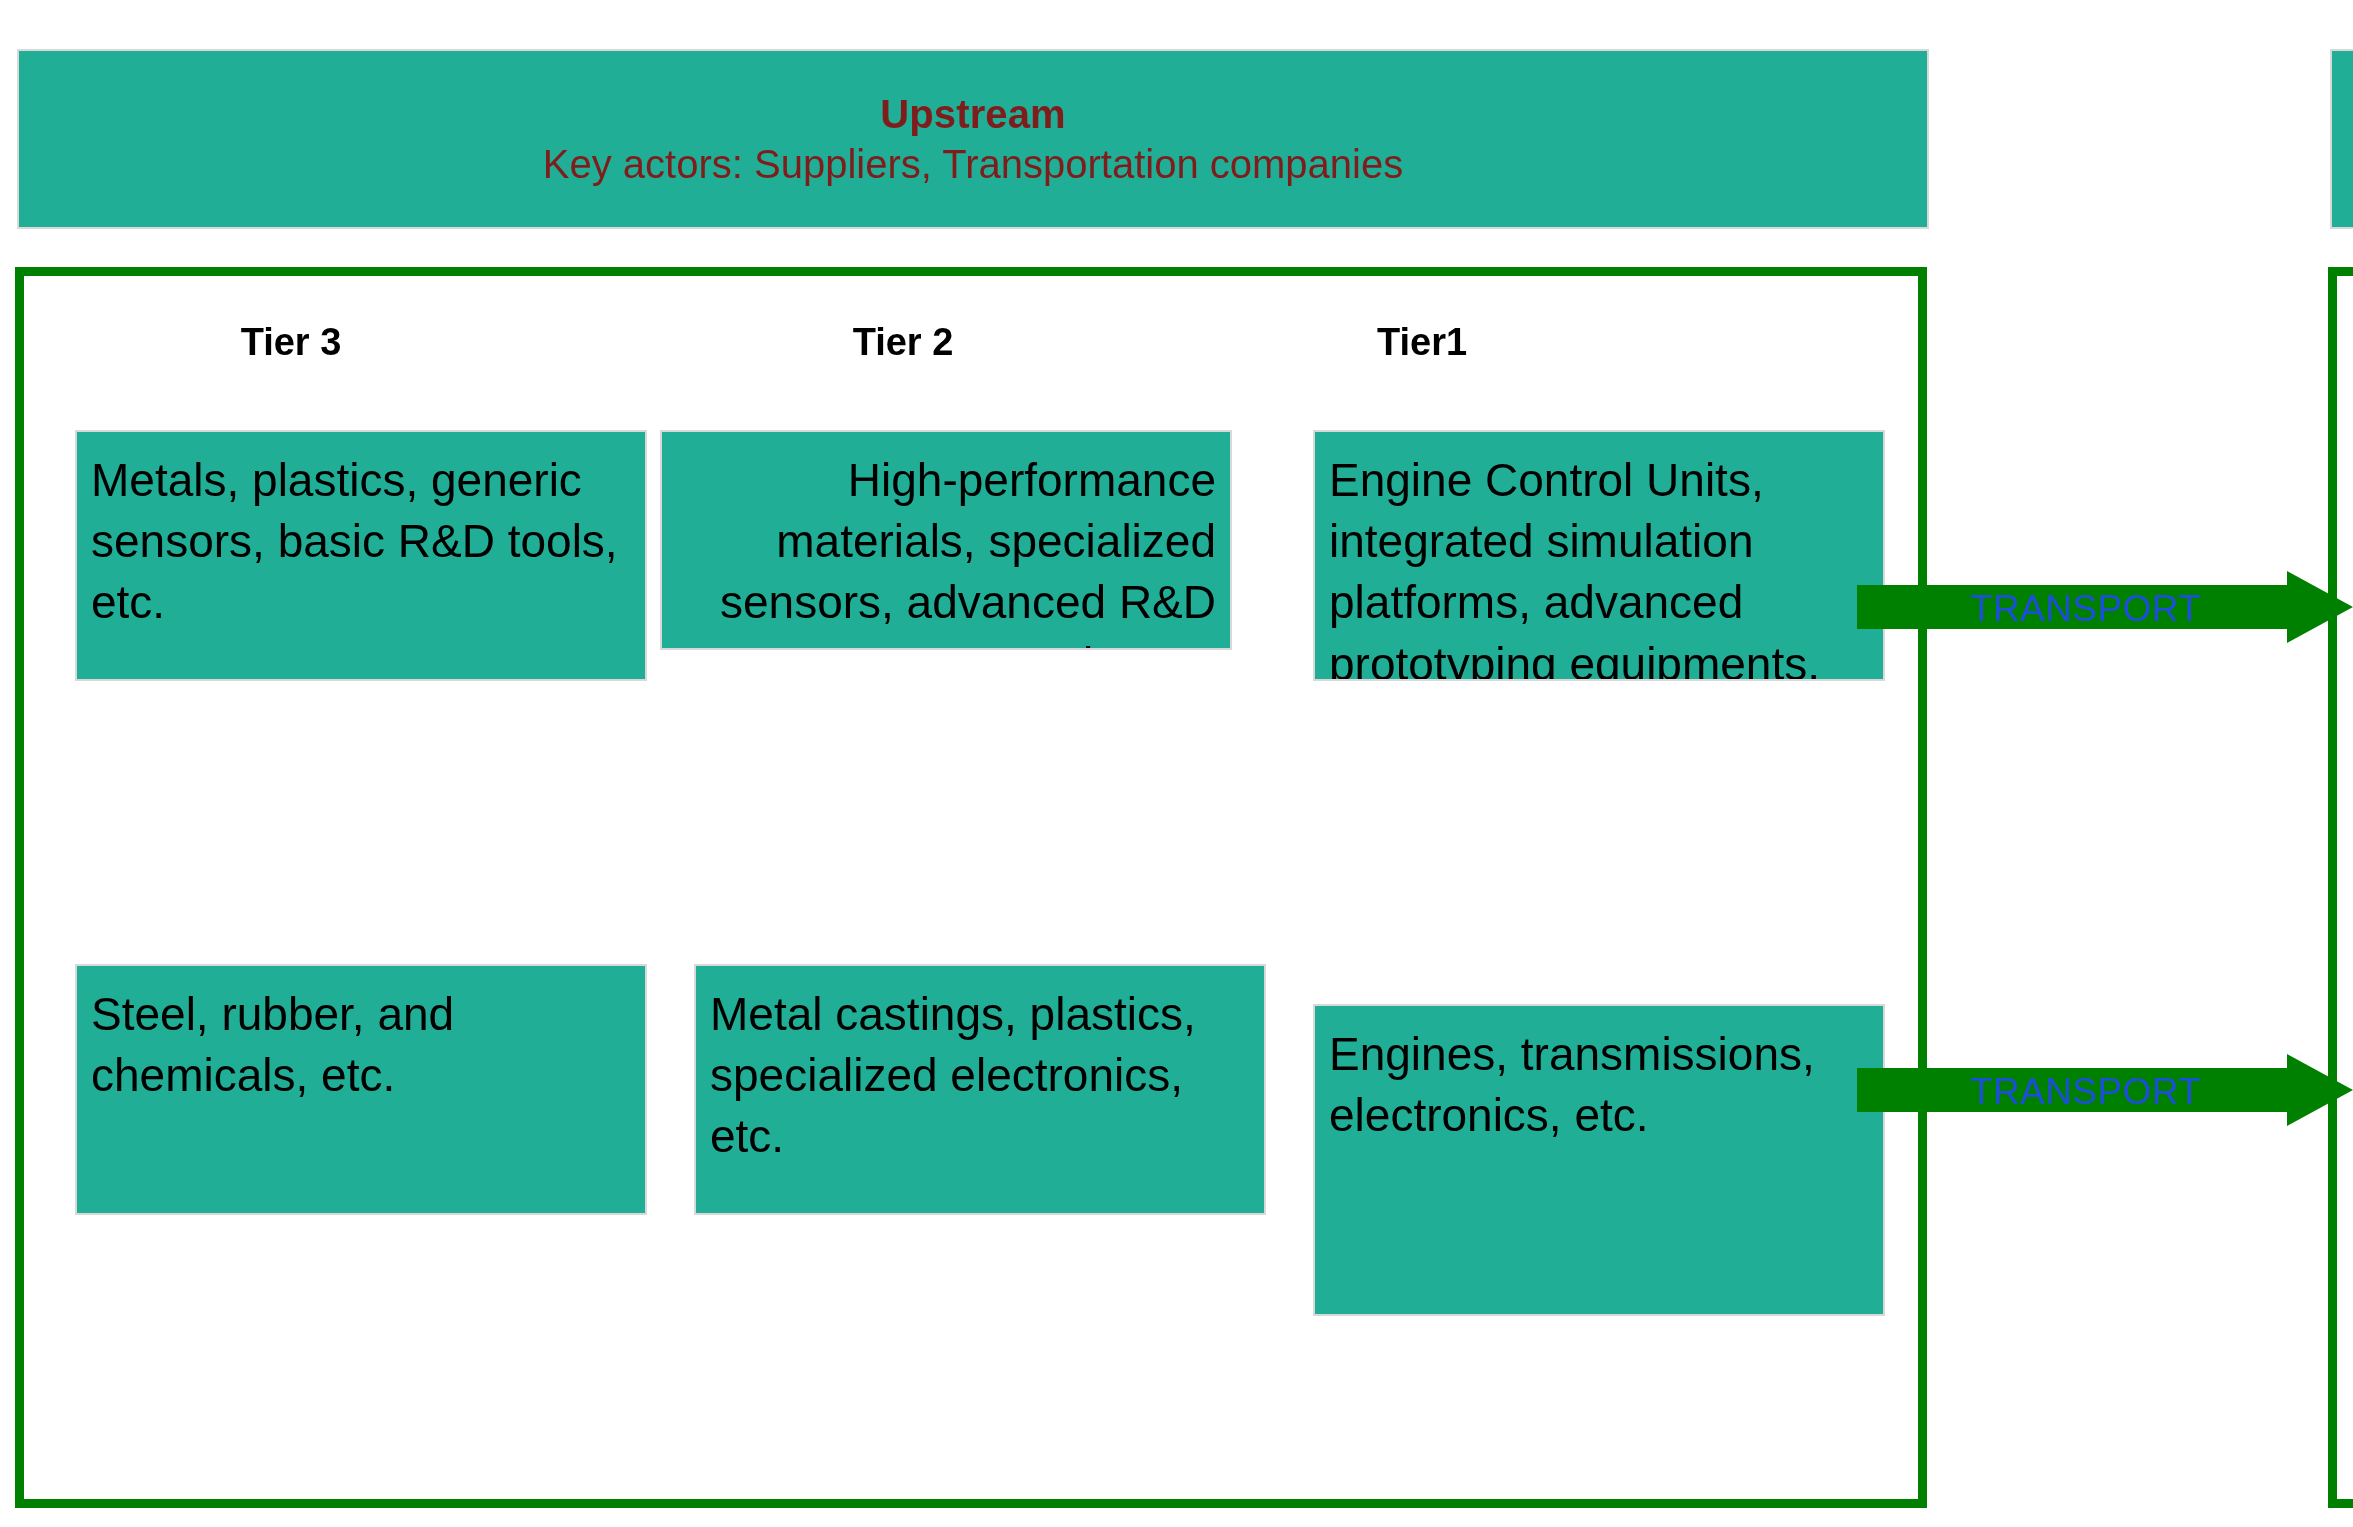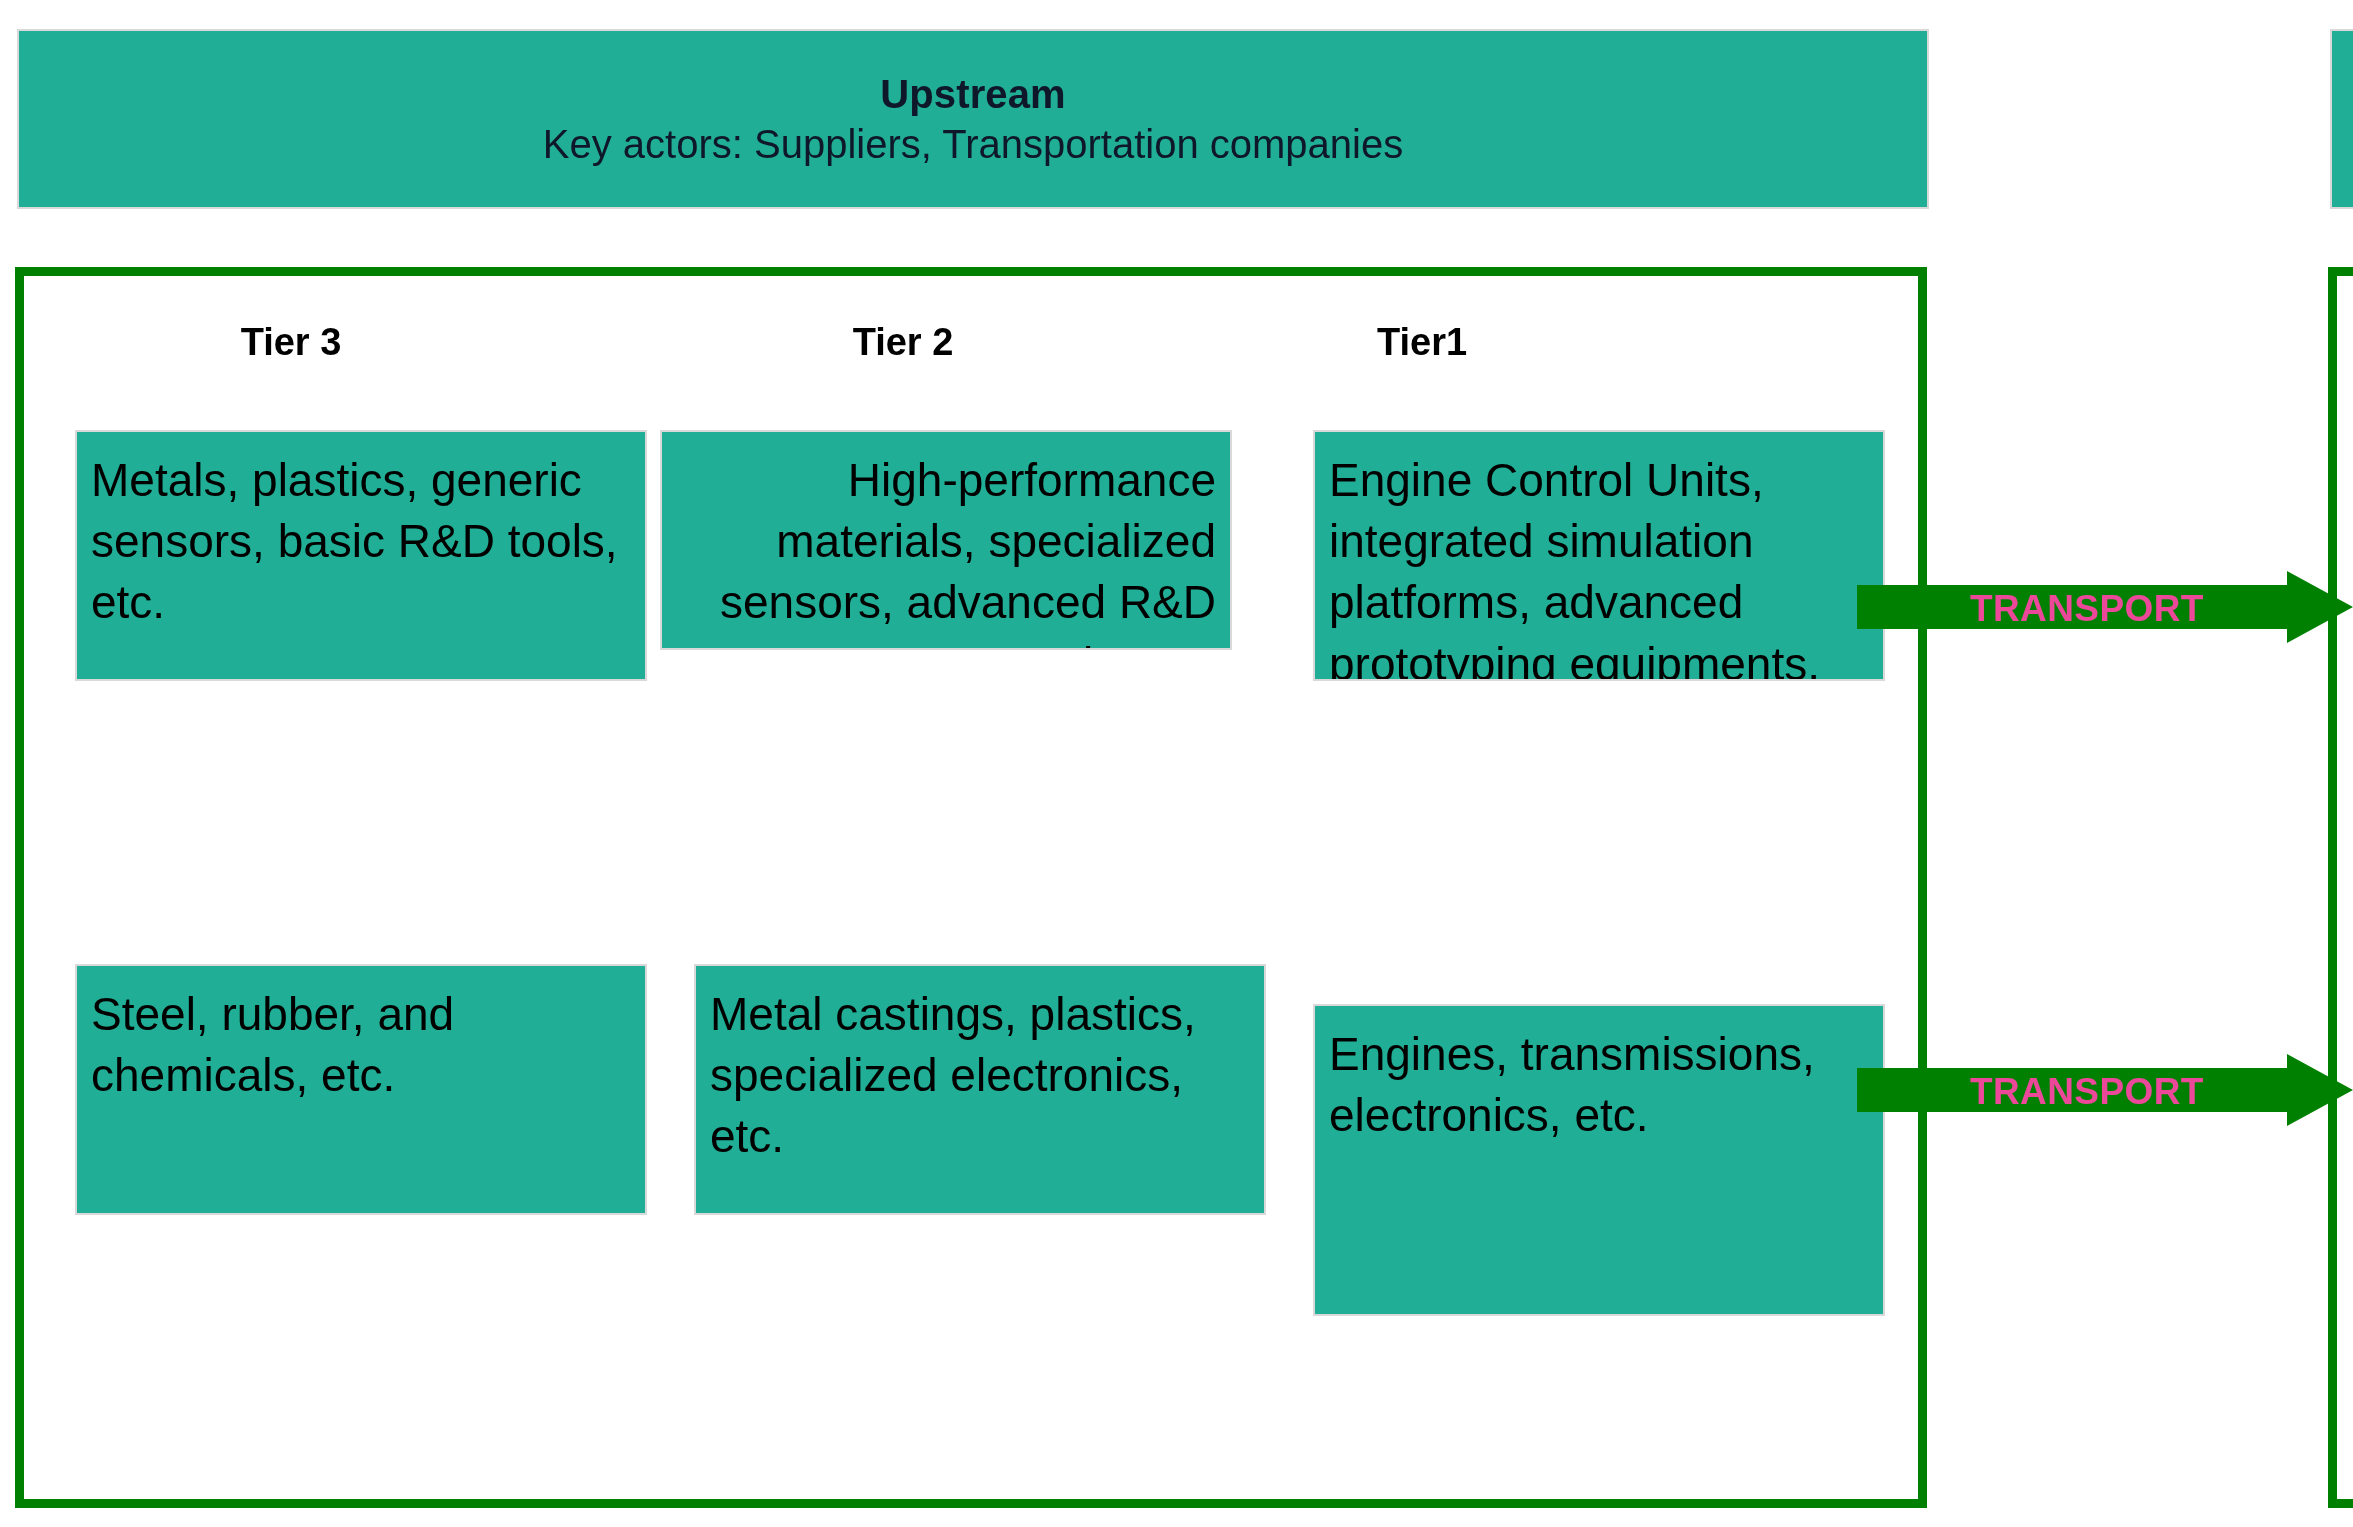--- a/index.html
+++ b/index.html
@@ -20,22 +20,23 @@
 
   
   .banner {
     position: absolute;
     background: #20AF96;
     box-shadow: 0 0 0 2px #d9d9d9;
     display: flex;
     flex-direction: column;
     align-items: center;
     justify-content: center;
-    color: #0f172a;
+    color: #7f1d1d;
     line-height: 1.26;
+    margin-top: 20px;
   }
   #upstream-banner {
     left: 19px;
     top: 31px;
     width: 1908px;
     height: 176px;
   }
   #upstream-banner-right {
     left: 2332px;
     top: 31px;
@@ -112,23 +113,23 @@
   
   .transport-arrow {
     position: absolute;
     height: 72px;
     display: block;
   }
   #arrow-top    { left: 1857px; top: 571px;  width: 496px; }
   #arrow-bottom { left: 1857px; top: 1054px; width: 496px; }
   .transport-label {
     position: absolute;
-    color: #ec4899;
+    color: #1d4ed8;
     font-size: 37px;
-    font-weight: bold;
+    font-weight: normal;
     letter-spacing: .4px;
     white-space: nowrap;
     pointer-events: none;
   }
   #arrow-top-label    { left: 1970px; top: 588px; }
   #arrow-bottom-label { left: 1970px; top: 1071px; }
 </style>
 </head>
 <body>
 

